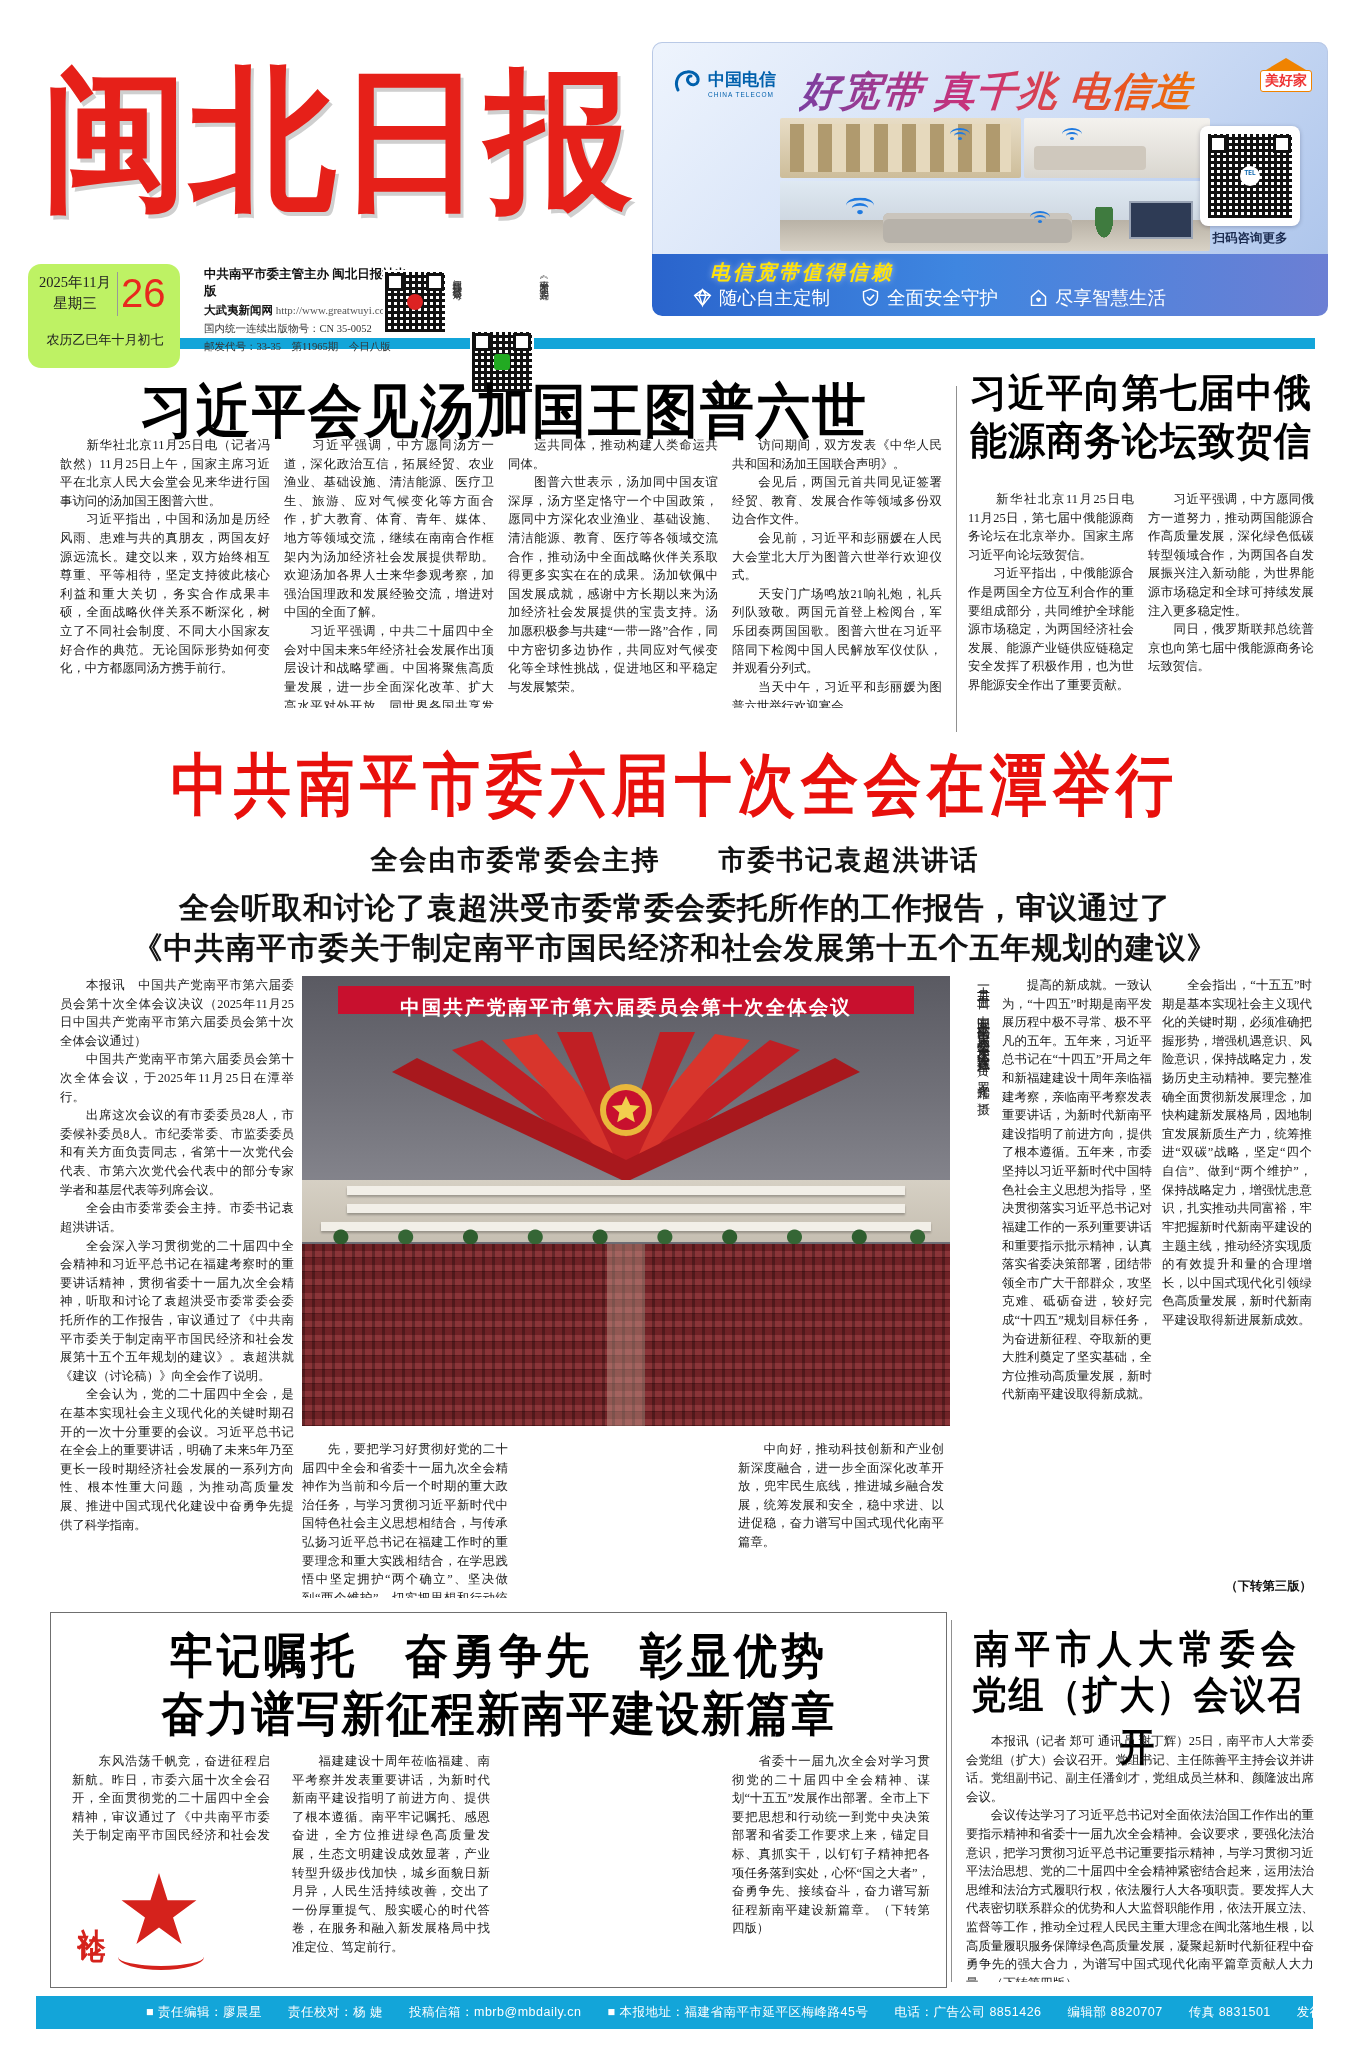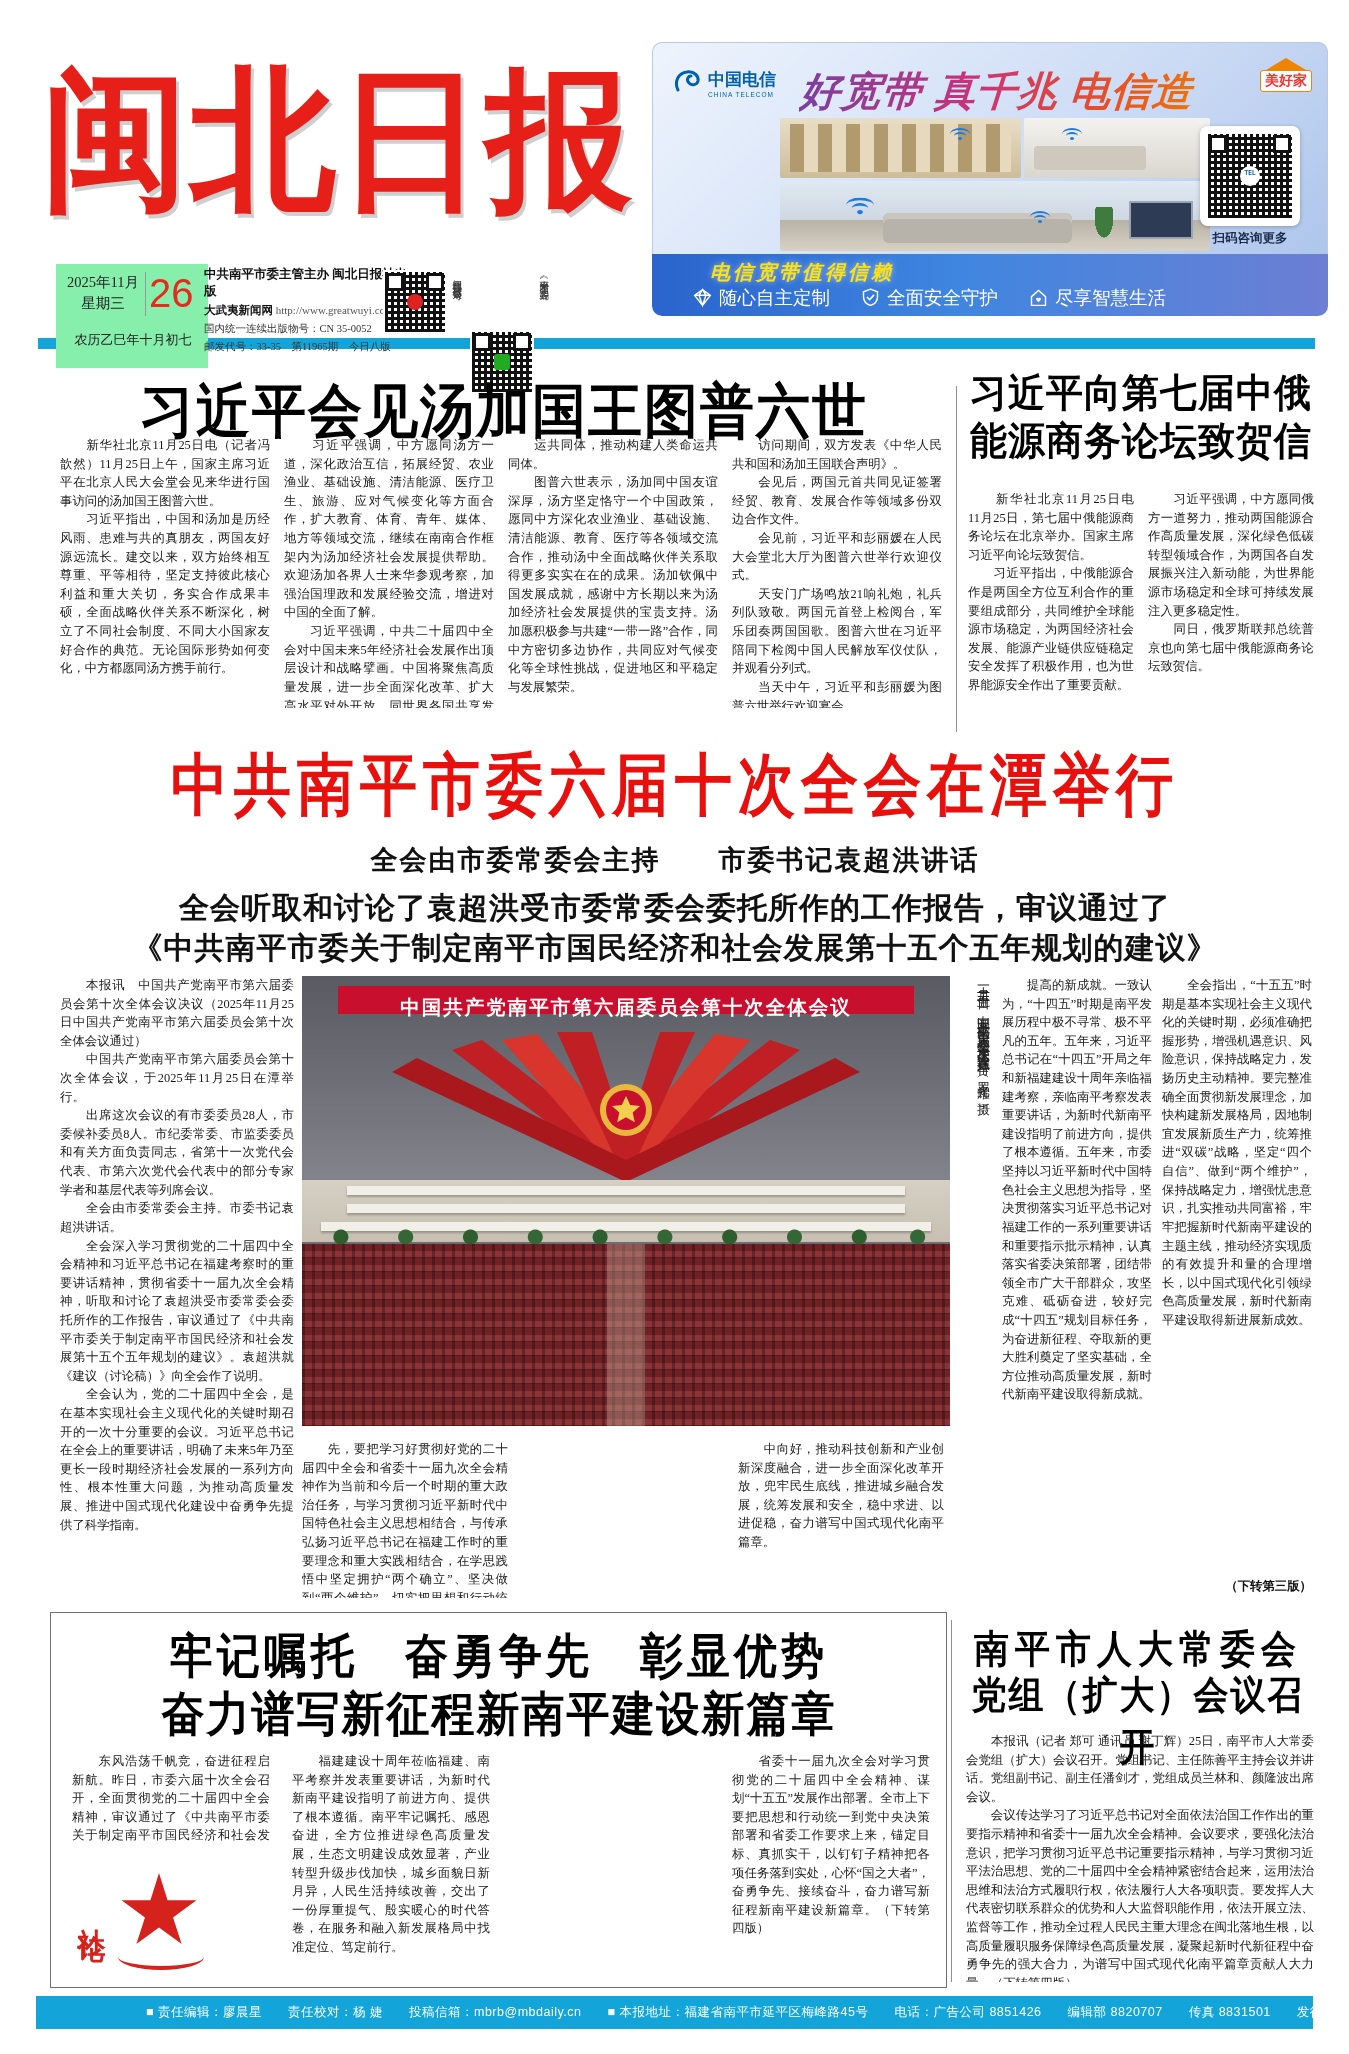--- a/index.html
+++ b/index.html
@@ -6,21 +6,21 @@
   #page{position:relative;width:1349px;height:2054px;background:#fff;margin:0 auto;
         font-family:"Liberation Serif",serif;color:#111;overflow:hidden;}
   .abs{position:absolute;}
   .coltext{font-size:12.4px;line-height:1.5;text-align:justify;white-space:pre-line;overflow:hidden;color:#191919;}
   .headline{font-family:"Liberation Sans",sans-serif;font-weight:900;color:#000;text-align:center;}
   
   #masthead-title{left:42px;top:48px;width:610px;height:218px;font-size:146px;line-height:1.3;
       font-weight:900;color:#e62019;font-family:"Liberation Serif",serif;letter-spacing:2px;
       text-shadow:3px 4px 0 #cfcfcf, -1px -1px 0 #fff;transform:scaleY(1.05);}
   #cyan-rule{left:38px;top:338px;width:1277px;height:11px;background:#13a5d9;}
-  #date-block{left:56px;top:264px;width:152px;height:104px;background:#86efac;padding:8px 6px 0 8px;box-sizing:border-box;}
+  #date-block{left:28px;top:264px;width:152px;height:104px;background:#bef264;padding:8px 6px 0 8px;box-sizing:border-box;border-radius:13px;}
   #date-left{display:inline-block;vertical-align:top;width:78px;text-align:center;font-size:14.5px;line-height:1.45;color:#222;}
   #date-sep{display:inline-block;vertical-align:top;width:1px;height:44px;background:#999;margin:0 3px;}
   #date-day{display:inline-block;vertical-align:top;font-size:40px;font-weight:400;color:#e8291e;line-height:1.05;font-family:"Liberation Sans",sans-serif;}
   #date-lunar{margin-top:15px;font-size:13px;text-align:center;color:#222;}
   #pub-info{left:204px;top:266px;width:212px;height:100px;}
   #pub-info .l1{font-size:12.5px;font-weight:bold;color:#111;}
   #pub-info .l2{font-size:11px;margin-top:3px;color:#555;}
   #pub-info .l2 b{color:#111;font-size:11.5px;}
   #pub-info .l3,#pub-info .l4{font-size:10.5px;margin-top:4px;color:#333;}
   .qr{background:

